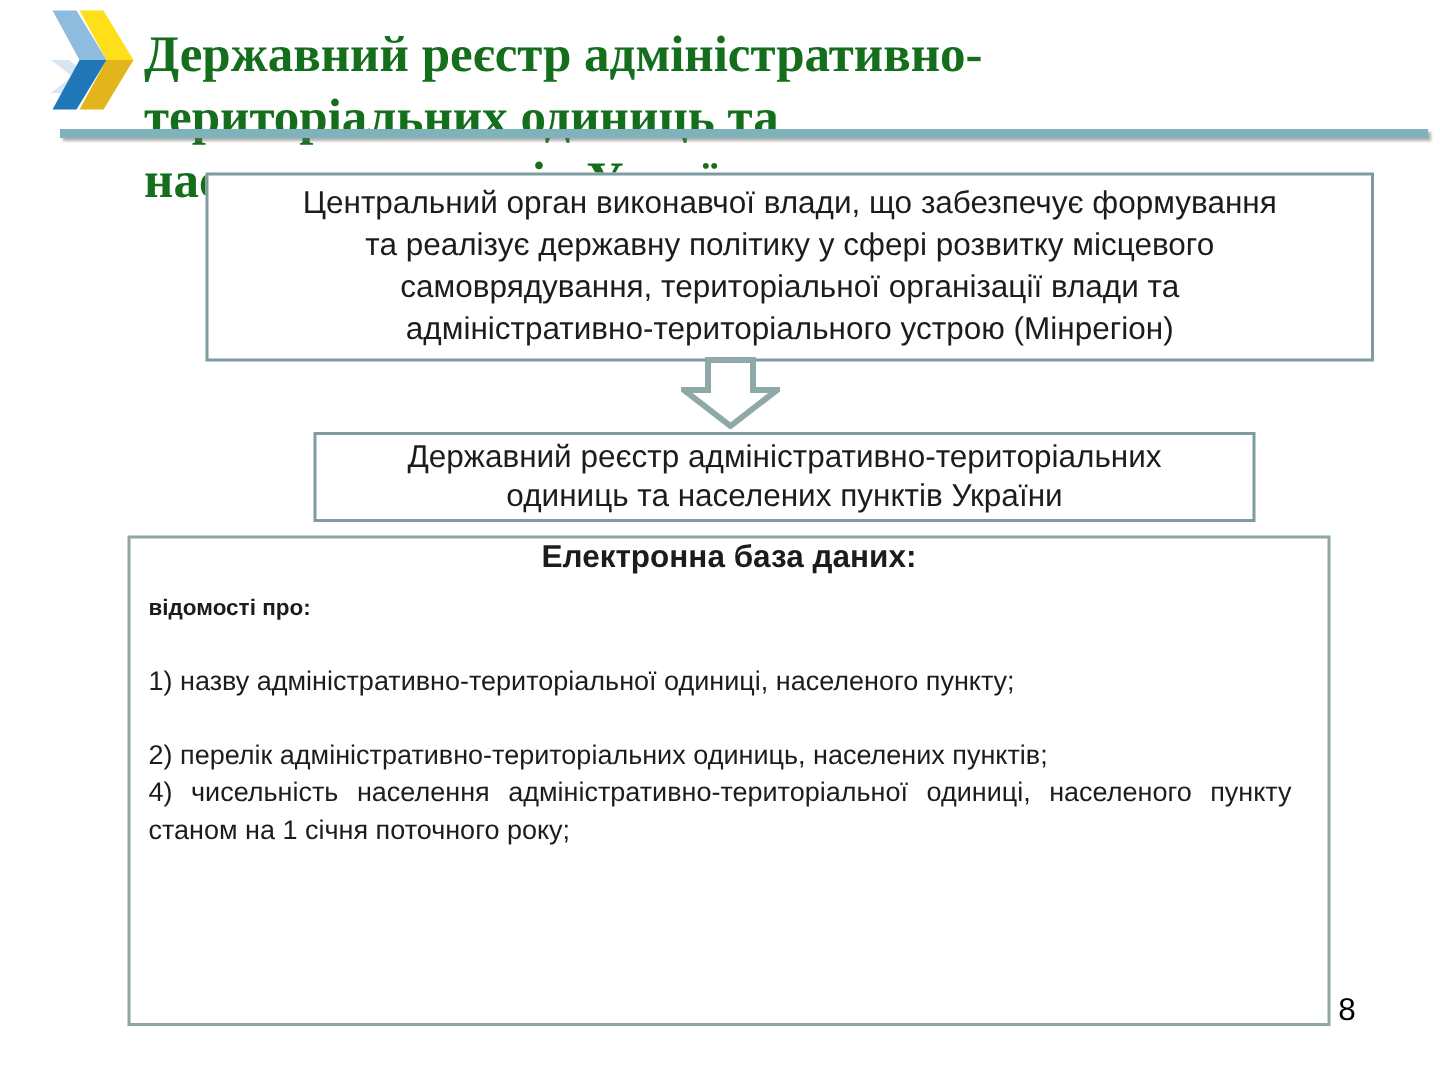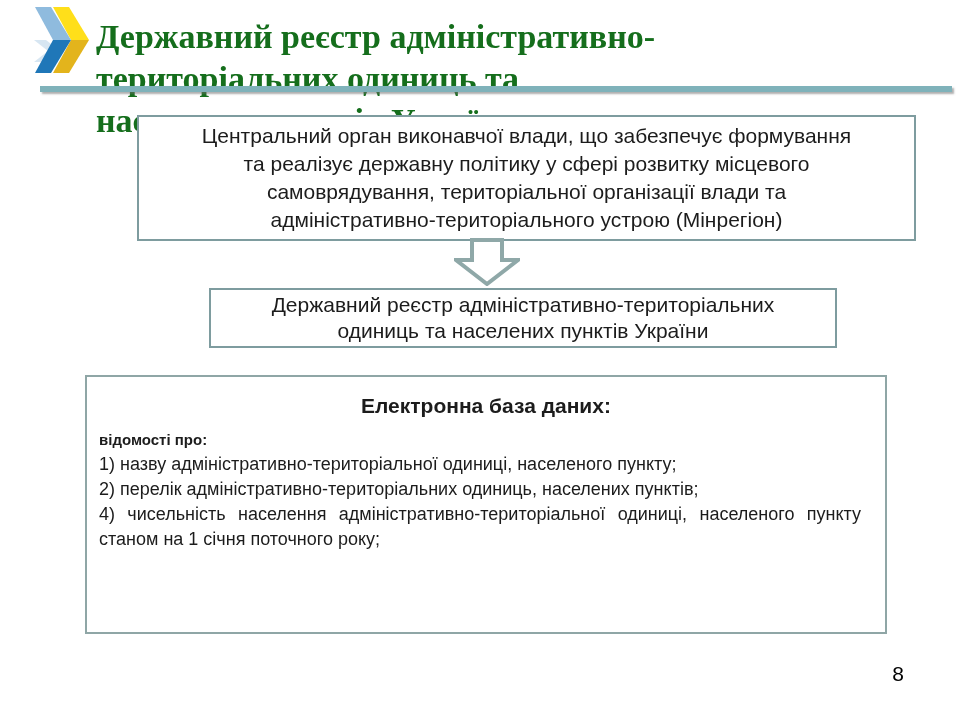--- a/index.html
+++ b/index.html
@@ -60,43 +60,43 @@
     padding: 2px 6px;
   }
 
   .flow-arrow {
     position: absolute; left: 454px; top: 238px;
     width: 66px; height: 48px;
   }
 
   .db-box {
     position: absolute;
-    left: 85px; top: 375px; width: 802px; height: 259px;
+    left: 85px; top: 357px; width: 802px; height: 327px;
     background: #ffffff;
     border: 2px solid var(--outer-box-border, #8fa6a6);
-    padding: 16px 12px 0 12px;
+    padding: 0 12px 0 12px;
   }
   .db-title {
     text-align: center;
     font-weight: bold;
     font-size: 21px;
     line-height: 26px;
     margin-bottom: 8px;
   }
   .db-subtitle {
     font-weight: bold;
     font-size: 15px;
     line-height: 25px;
   }
   .db-items { width: 762px; }
   .db-item {
     font-size: 18px;
     line-height: 25px;
   }
-  .db-item.pre { white-space: pre-wrap; }
+  .db-item.pre { white-space: pre-wrap; margin-top: 24px; }
   .db-item.justify { text-align: justify; }
 
   .page-number {
     position: absolute; left: 878px; top: 662px;
     width: 40px;
     font-size: 21px; text-align: center;
     color: #000;
   }
 </style>
 </head>

